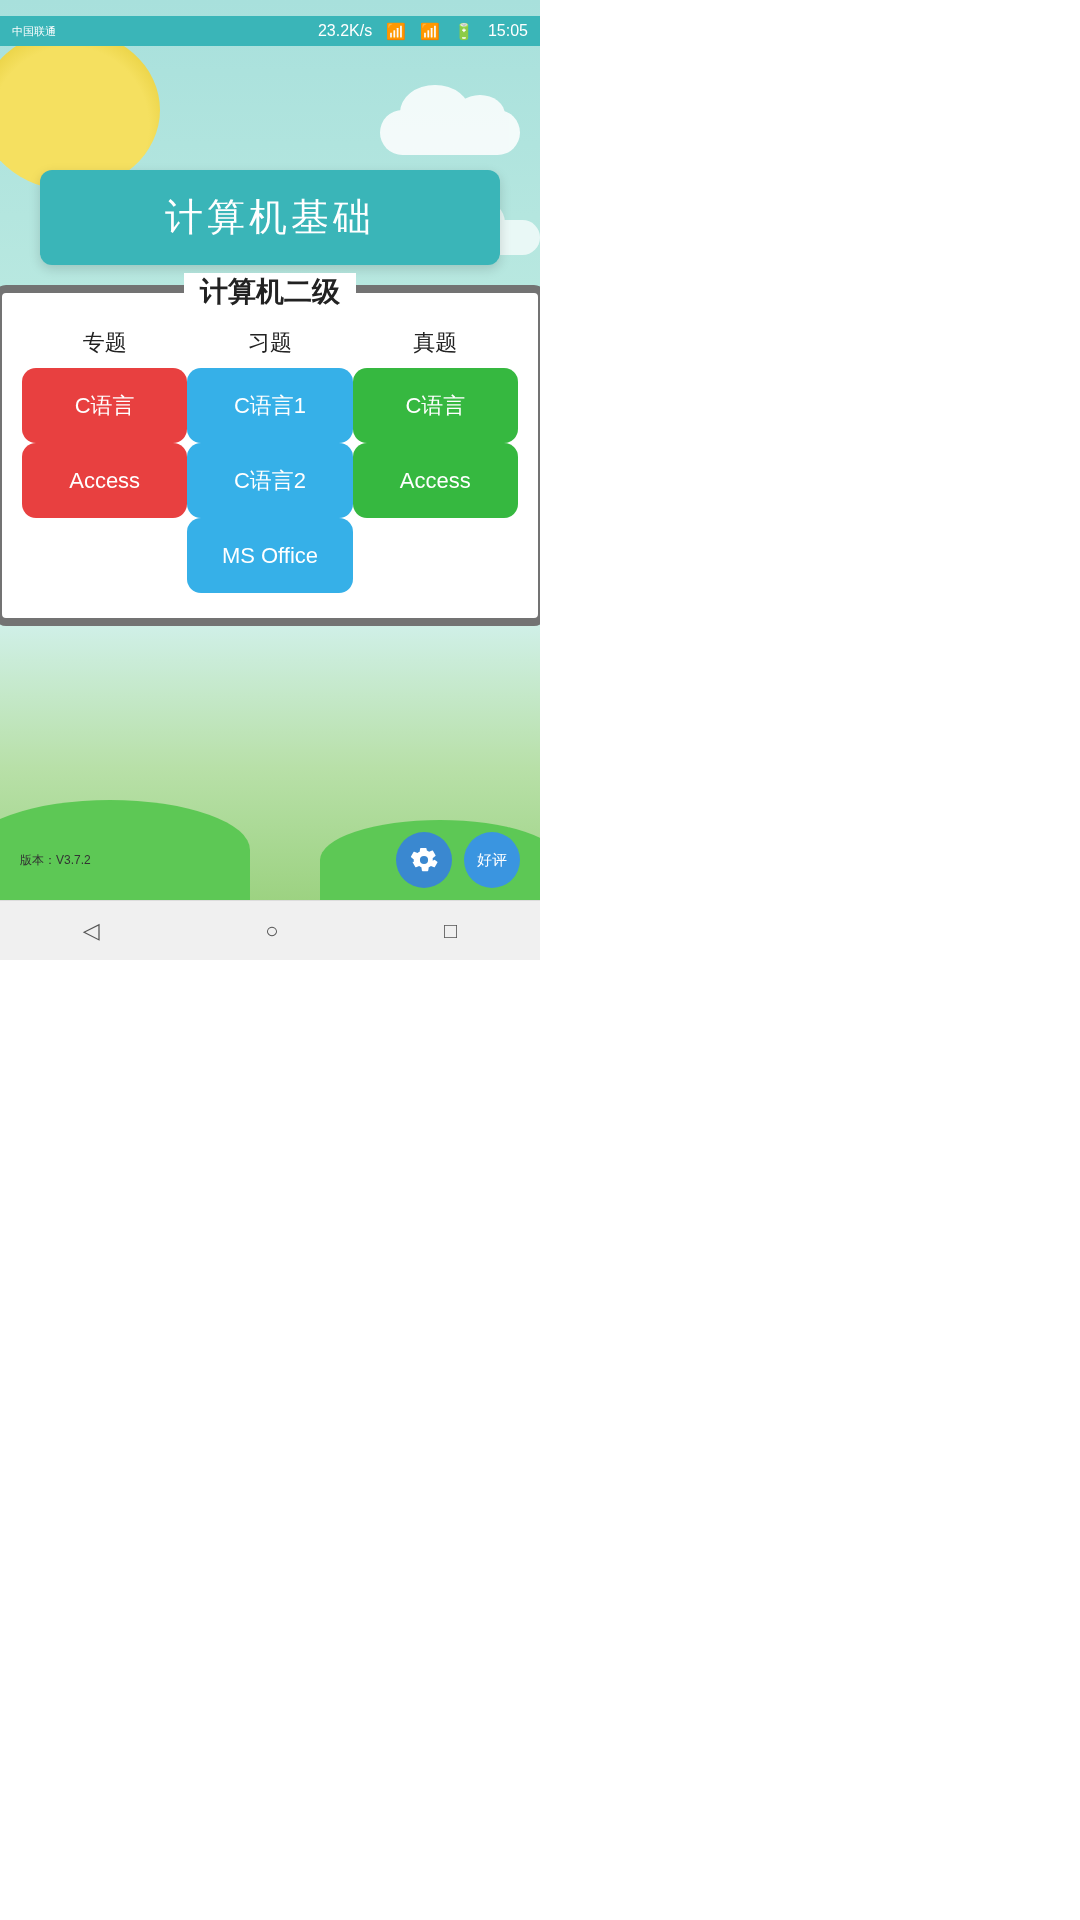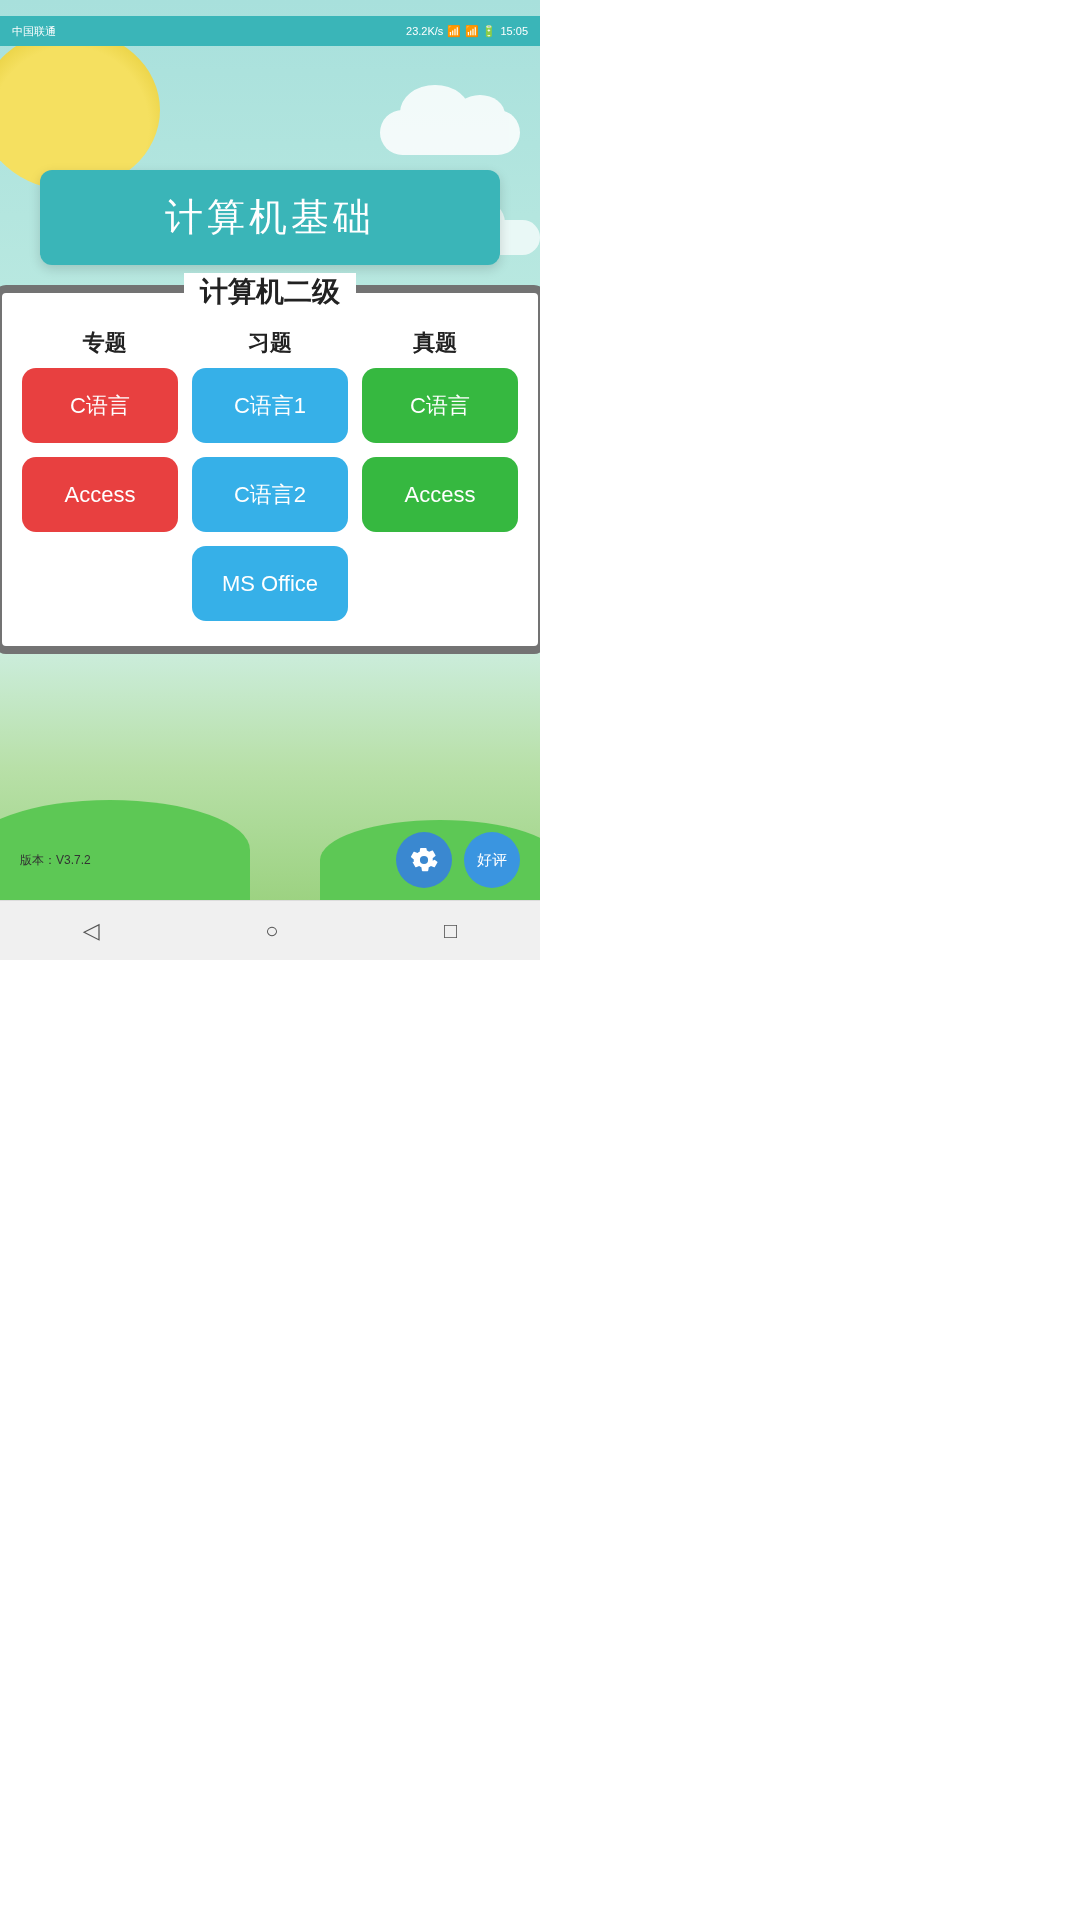--- a/index.html
+++ b/index.html
@@ -24,21 +24,21 @@
       justify-content: space-between;
       padding: 0 12px;
       z-index: 10;
       font-size: 11px;
       color: white;
       font-weight: 500;
       margin-top: 16px;
     }
 
     .status-left { font-size: 11px; }
-    .status-right { display: flex; align-items: center; gap: 4px; font-size: 11px; }
+    .status-right { display: flex; align-items: center; gap: 14px; font-size: 16px; }
 
     
     .bg {
       position: absolute;
       top: 0; left: 0; right: 0; bottom: 0;
       background: linear-gradient(180deg, #a8e0dc 0%, #b8e8e0 30%, #c8eeea 50%, #d0f0e8 65%, #b8e0a8 80%, #90cc70 100%);
       z-index: 0;
     }
 
     
@@ -153,27 +153,27 @@
       display: grid;
       grid-template-columns: 1fr 1fr 1fr;
       margin-top: 15px;
       margin-bottom: 10px;
     }
 
     .grid-header-item {
       text-align: center;
       font-size: 22px;
       color: #222;
-      font-weight: 700;
+      font-weight: 400;
     }
 
     .grid-buttons {
       display: grid;
       grid-template-columns: 1fr 1fr 1fr;
-      gap: 14px;
+      gap: 0;
     }
 
     .btn {
       border: none;
       border-radius: 14px;
       padding: 22px 8px;
       font-size: 22px;
       font-weight: 500;
       color: white;
       cursor: pointer;

